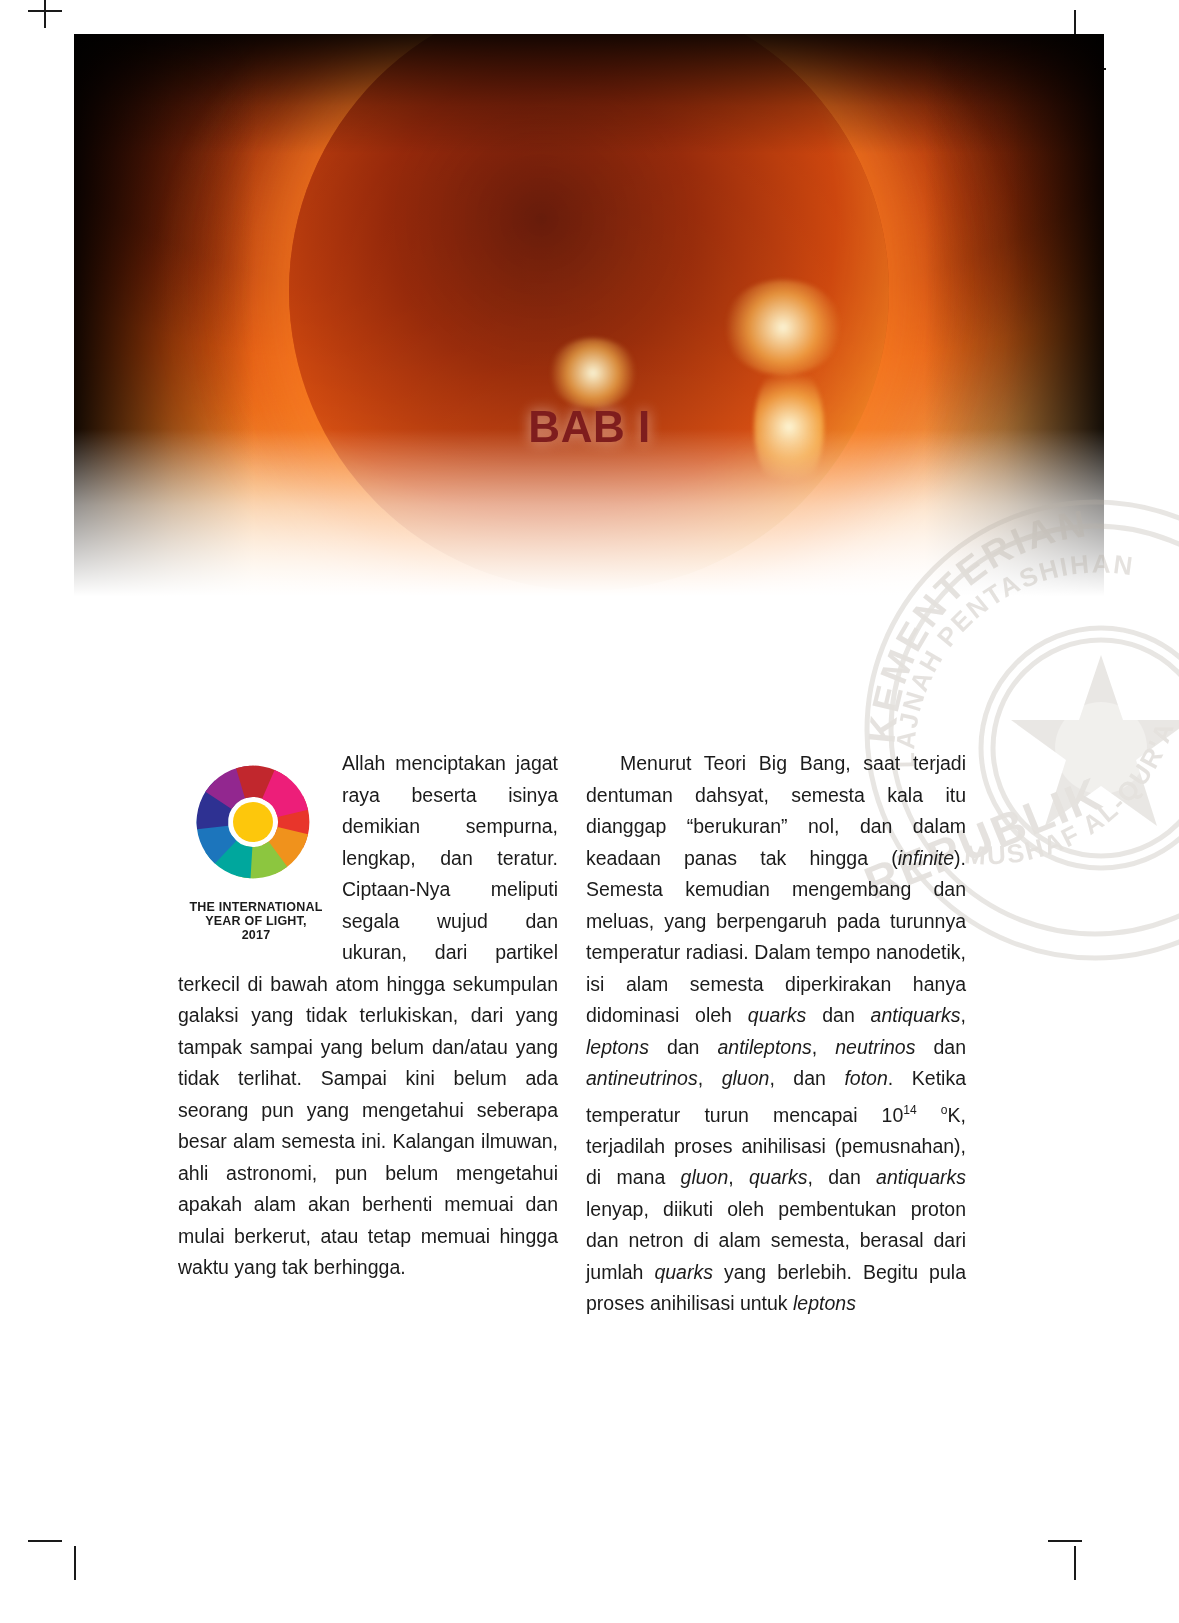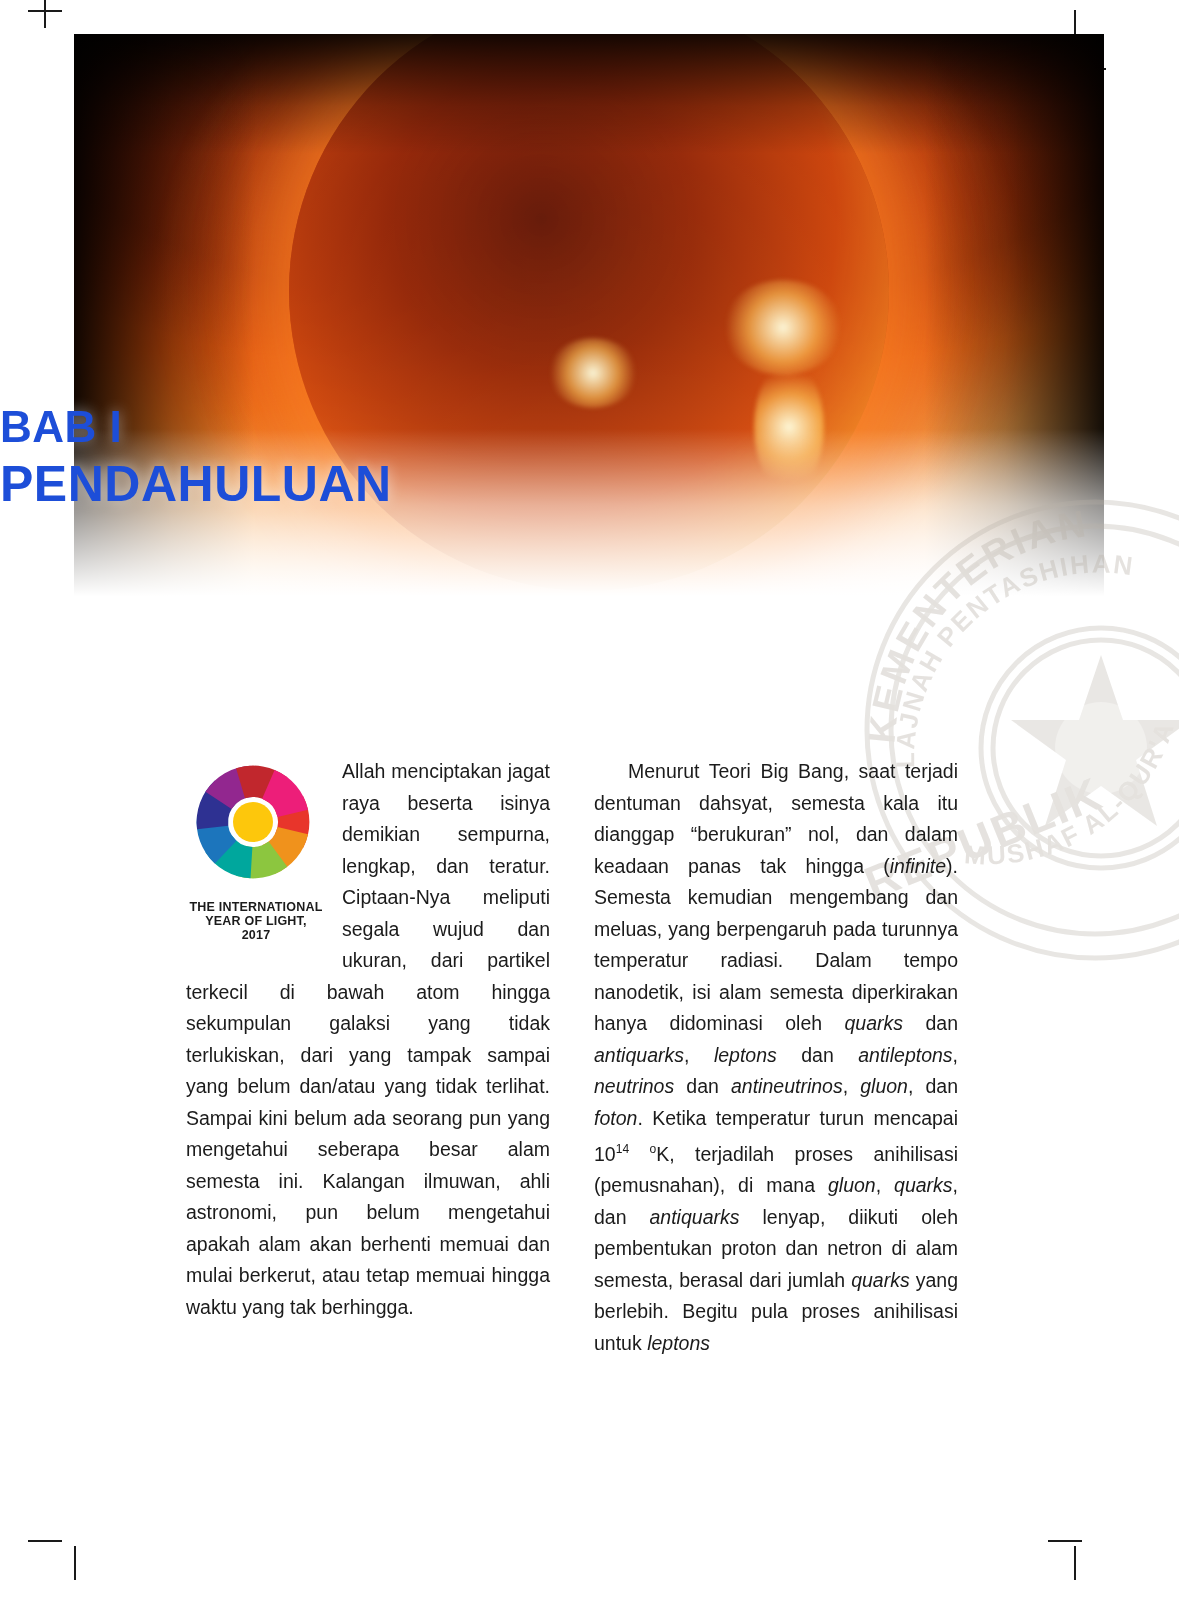--- a/index.html
+++ b/index.html
@@ -94,21 +94,22 @@
   .hero .darkedge-t {
     position: absolute; left:0; right:0; top:0; height: 120px;
     background: linear-gradient(to bottom, rgba(0,0,0,0.88) 0%, rgba(0,0,0,0.25) 60%, rgba(0,0,0,0) 100%);
   }
 
   .chapter-title {
     position: absolute;
     left: 0;
     right: 0;
     top: 400px;
-    color: #1d4ed8;
+    text-align: center;
+    color: #7f1d1d;
     font-weight: bold;
     letter-spacing: 0.5px;
     line-height: 1.22;
     text-shadow: 0 0 14px rgba(255,255,255,0.55);
   }
   .chapter-title .l1 { font-size: 44px; display: block; }
   .chapter-title .l2 { font-size: 50px; display: block; }
 
   
   .stamp {
@@ -134,21 +135,21 @@
     top: 0;
     width: 380px;
     font-size: 19.5px;
     line-height: 31.5px;
     color: #1b1b1b;
     text-align: justify;
     font-family: "Liberation Sans", sans-serif;
   }
   .col-left { left: 0; }
   .col-right { left: 408px; }
-  .col p { margin: 8px; }
+  .col p { margin: 0; }
   .indent { text-indent: 34px; }
 
   
   .iyl-logo {
     float: left;
     width: 150px;
     height: 200px;
     margin: 2px 14px 2px 0;
     shape-outside: margin-box;
     position: relative;
@@ -189,21 +190,20 @@
   <div class="flare2"></div>
   <div class="flare3"></div>
   <div class="darkedge-t"></div>
   <div class="darkedge-l"></div>
   <div class="darkedge-r"></div>
   <div class="whitefade"></div>
 </div>
 
 <div class="chapter-title">
   <span class="l1">BAB I</span>
-  <span class="l2">PENDAHULUAN</span>
 </div>
 
 <div class="stamp">
   <svg viewBox="0 0 330 540" width="330" height="540" xmlns="http://www.w3.org/2000/svg">
     <defs>
       <path id="arcOuter" d="M 40,330 A 215,215 0 0 1 300,110" fill="none"></path>
       <path id="arcInner" d="M 60,345 A 185,185 0 0 1 296,150" fill="none"></path>
       <path id="arcLow" d="M 92,430 A 195,195 0 0 0 318,300" fill="none"></path>
     </defs>
     <g stroke="#b9b2a8" fill="none" stroke-width="5" opacity="0.85">

